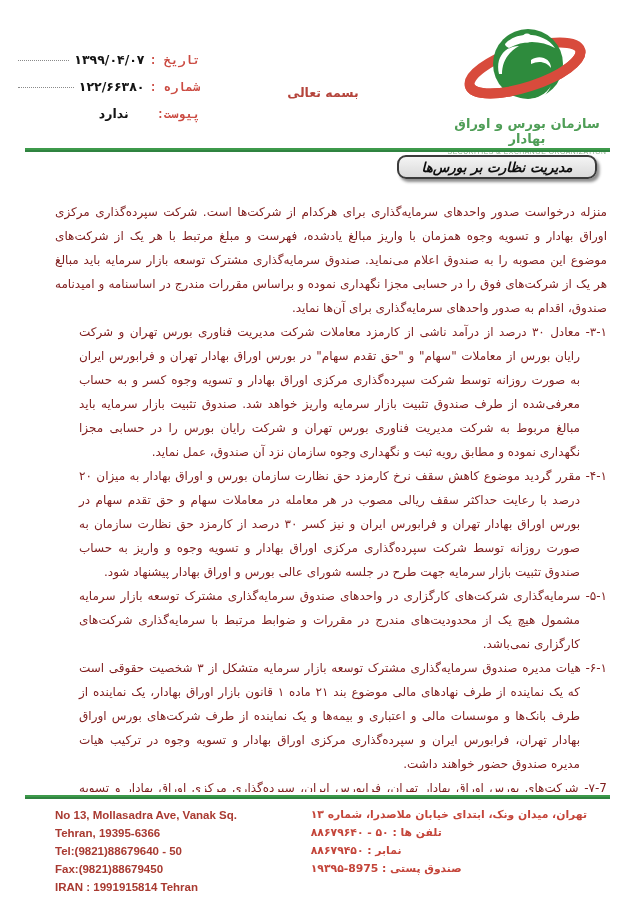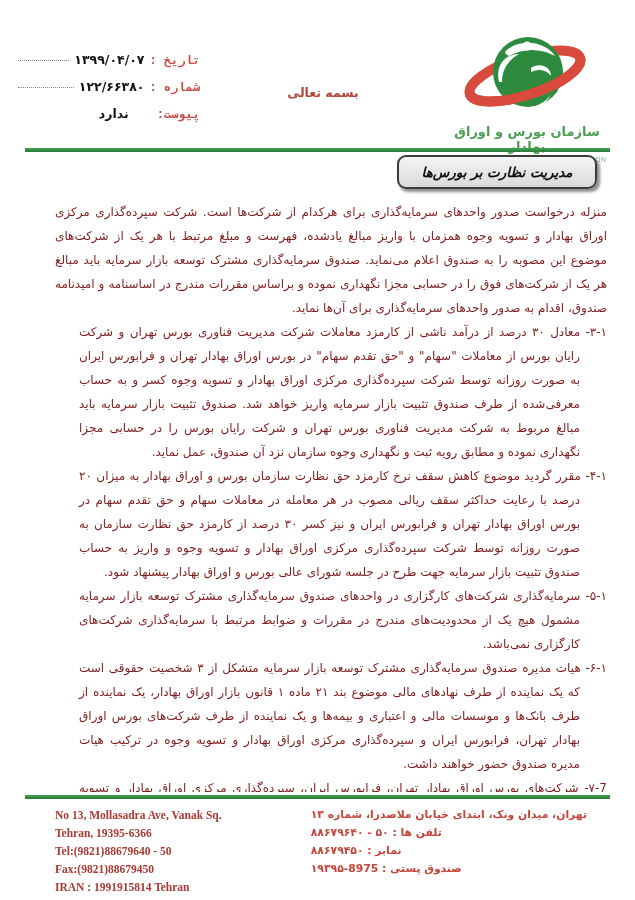--- a/index.html
+++ b/index.html
@@ -3,61 +3,61 @@
 <meta charset="utf-8">
 <style>
   * { margin:0; padding:0; box-sizing:border-box; }
   html,body { background:#ffffff; }
   .page {
     position:relative; width:635px; height:900px; margin:0 auto;
     background:#ffffff; overflow:hidden;
     font-family:"DejaVu Sans", sans-serif;
   }
   
-  .logo-wrap { position:absolute; top:26px; right:22px; width:172px; text-align:center; }
+  .logo-wrap { position:absolute; top:18px; right:22px; width:172px; text-align:center; }
   .logo-svg { display:block; margin:0 auto; }
   .org-fa { font-size:13px; font-weight:bold; color:#4f9e57; direction:rtl; margin-top:2px; }
   .org-en { font-size:6.8px; color:#85ad88; letter-spacing:0.08em; margin-top:2px; font-family:"Liberation Sans", sans-serif; }
   .bismillah {
     position:absolute; top:46px; left:268px; width:110px; text-align:center;
     font-size:12.5px; font-weight:bold; color:#b5453c; direction:rtl;margin-top:39px;
   }
   .meta { position:absolute; top:52px; left:18px; width:182px; direction:rtl; }
   .meta-row { display:flex; align-items:baseline; gap:5px; margin-bottom:11px; }
   .meta-label { color:#cb4a41; font-size:12px; font-weight:bold; white-space:nowrap;font-family:Liberation Mono, monospace; }
   .meta-value { color:#141414; font-size:12.5px; font-weight:bold; white-space:nowrap; }
   .leader { flex:1; border-bottom:1.5px dotted #8a8a8a; transform:translateY(-3px); min-width:6px; }
   .meta-row.attach .meta-value { margin-right:23px; }
   .rule {
     position:absolute; left:25px; right:25px; height:2px;
     border-top:2px solid #3d9a4b; border-bottom:2px solid #2f8340; background:#eef6ef;
   }
   .rule-top { top:148px; }
   .rule-bottom { top:795px; }
   .dept-box {
-    position:absolute; top:155px; right:38px; width:200px; height:34px;
+    position:absolute; top:155px; right:38px; width:200px; height:24px;
     background:linear-gradient(#f4f4f4,#dadada);
     border:2px solid #3b3b3b; border-radius:9px;
     box-shadow:2.5px 3px 3px rgba(0,0,0,0.45);
     display:flex; align-items:center; justify-content:center;
     direction:rtl; font-size:13.5px; font-weight:bold; font-style:italic; color:#0d0d0d;
   }
   
   .body-text {
     position:absolute; top:200px; left:55px; right:28px; height:592px; overflow:hidden;
     direction:rtl; text-align:justify; color:#7f1d1d;
     font-size:12px; line-height:24px;
   }
   .body-text p { margin:0; }
   .body-text p.numbered { padding-right:27px; text-indent:-27px;margin-left:24px; }
   .pnum { white-space:nowrap; }
   
   .footer-en {
     position:absolute; left:55px; top:806px;
-    font-family:Liberation Serif, serif; font-size:11.5px; line-height:18px;
+    font-family:Liberation Sans, sans-serif; font-size:11.5px; line-height:18px;
     color:#a93a31; font-weight:bold;
   }
   .footer-fa {
     position:absolute; right:48px; top:806px; direction:rtl; text-align:left;
     font-size:10.8px; line-height:18px; color:#c4453a; font-weight:bold;
   }
 </style>
 </head>
 <body>
 

